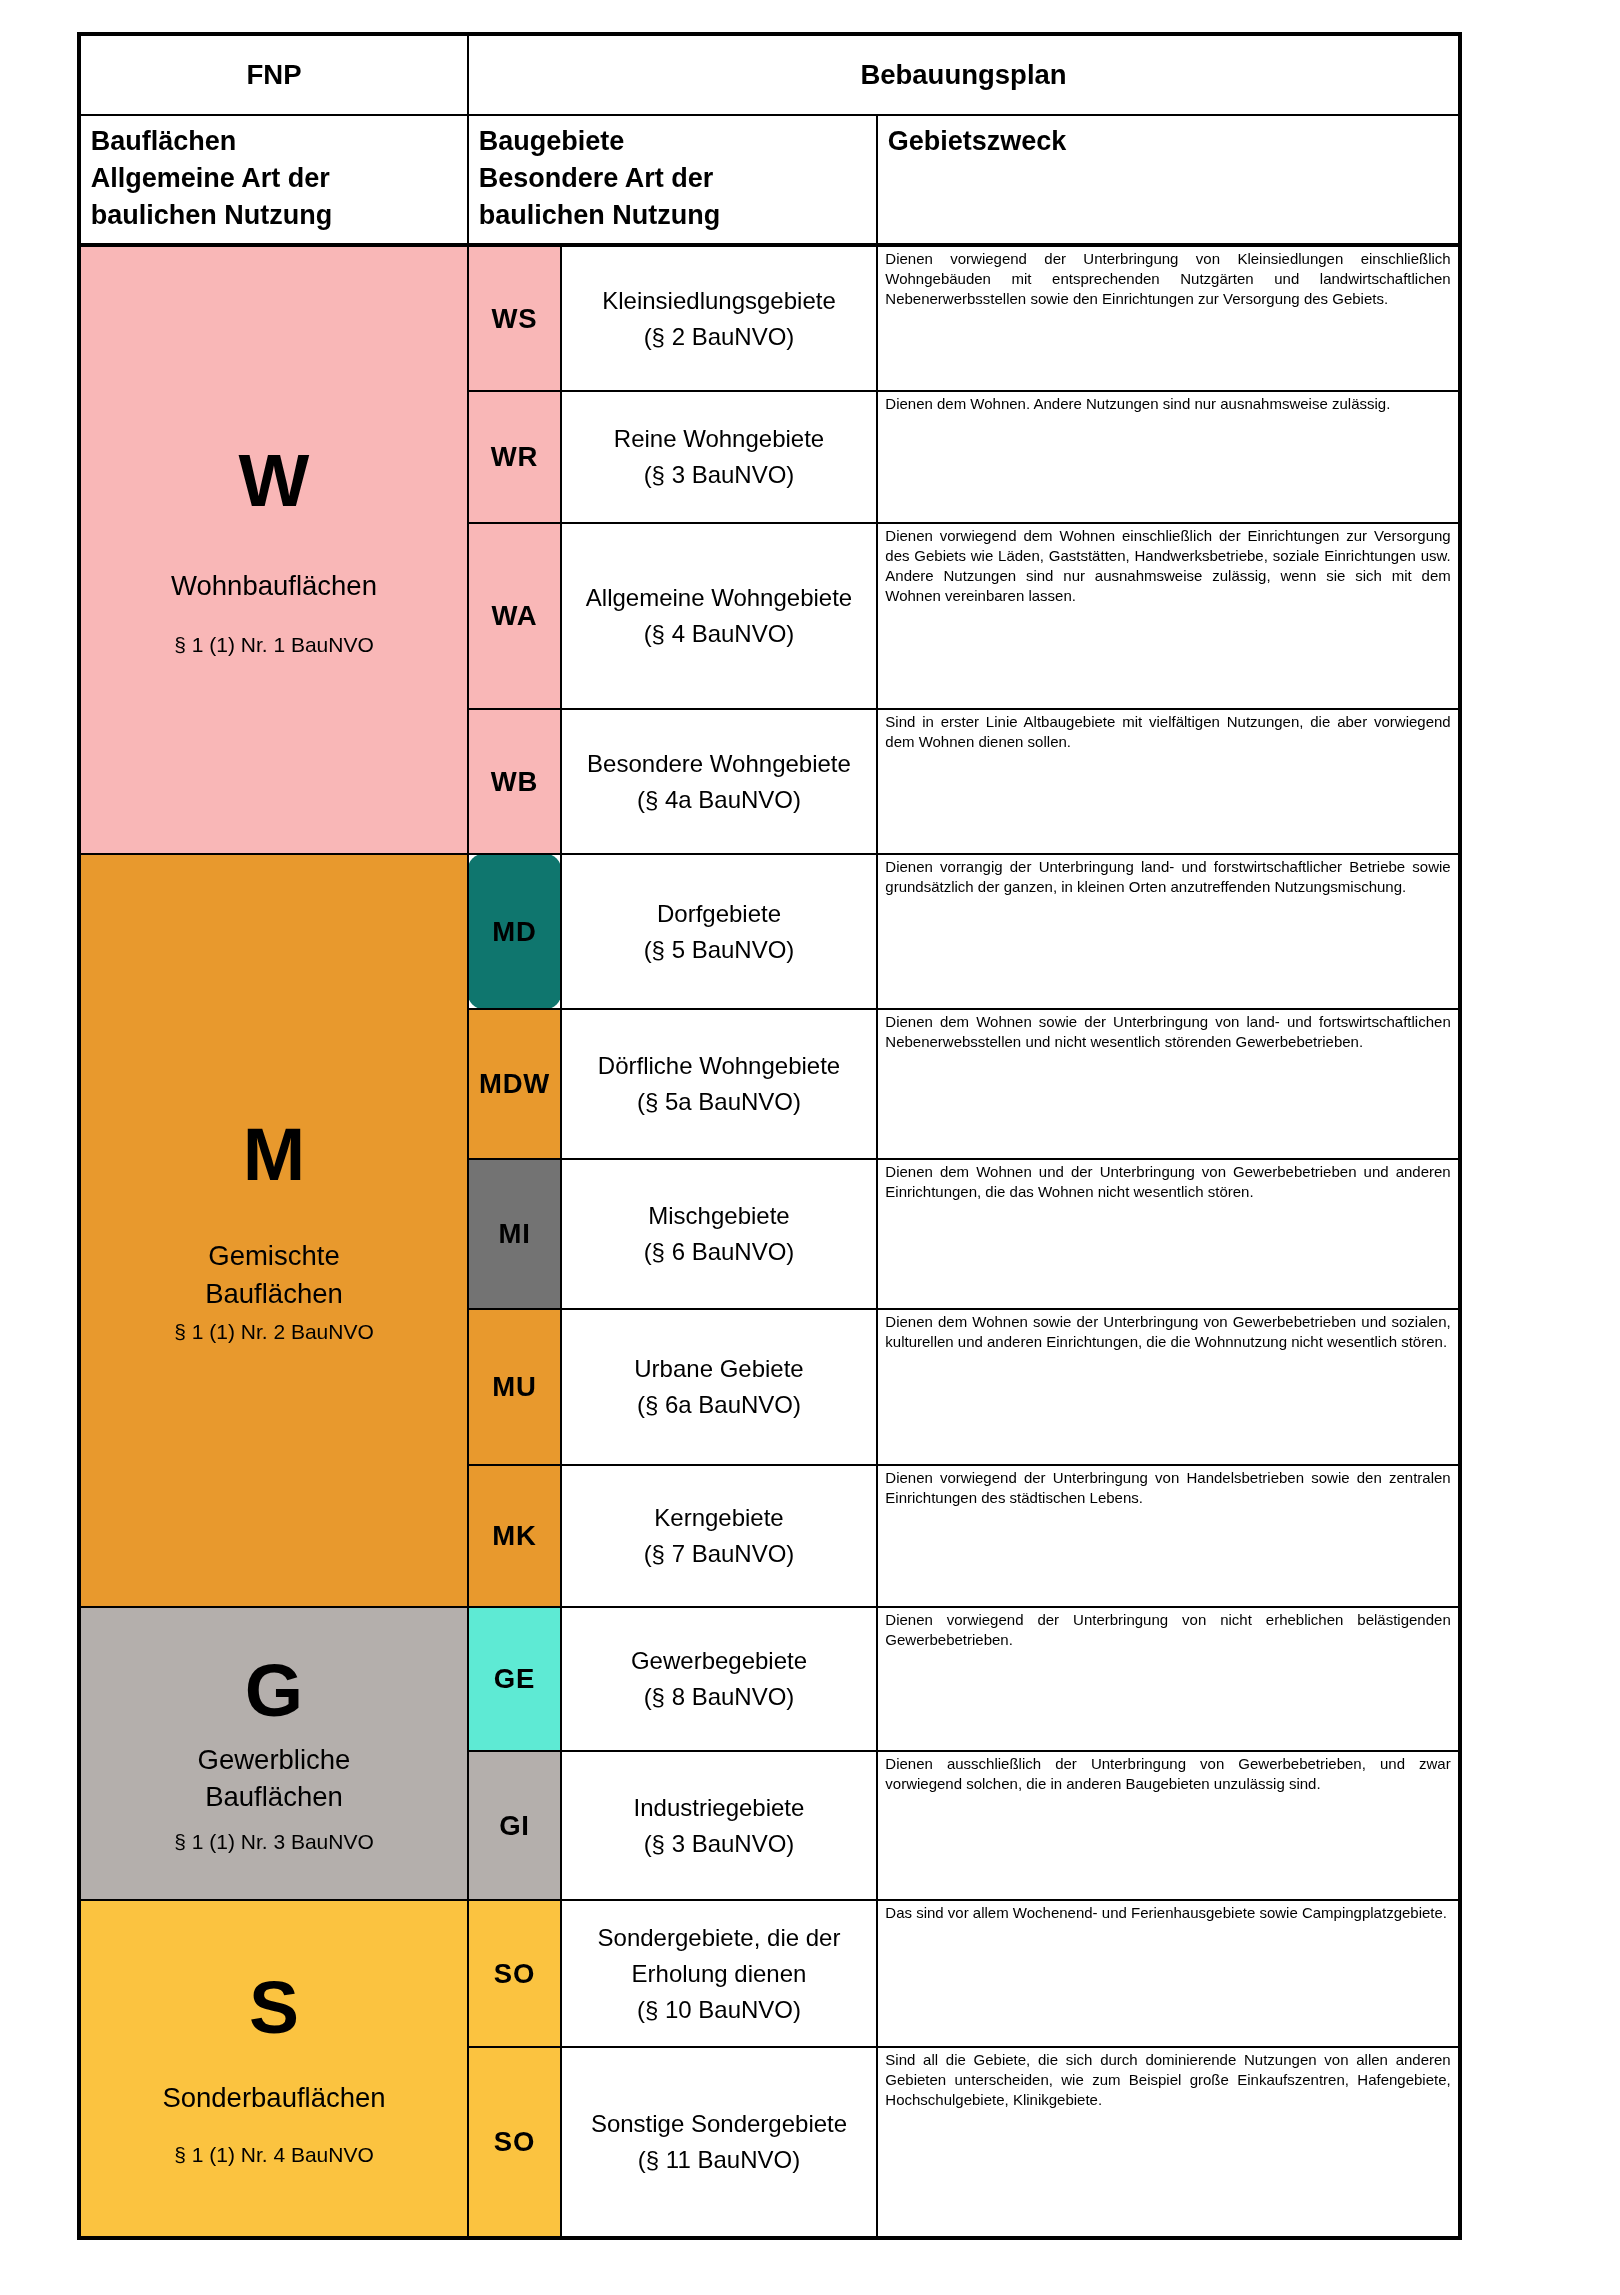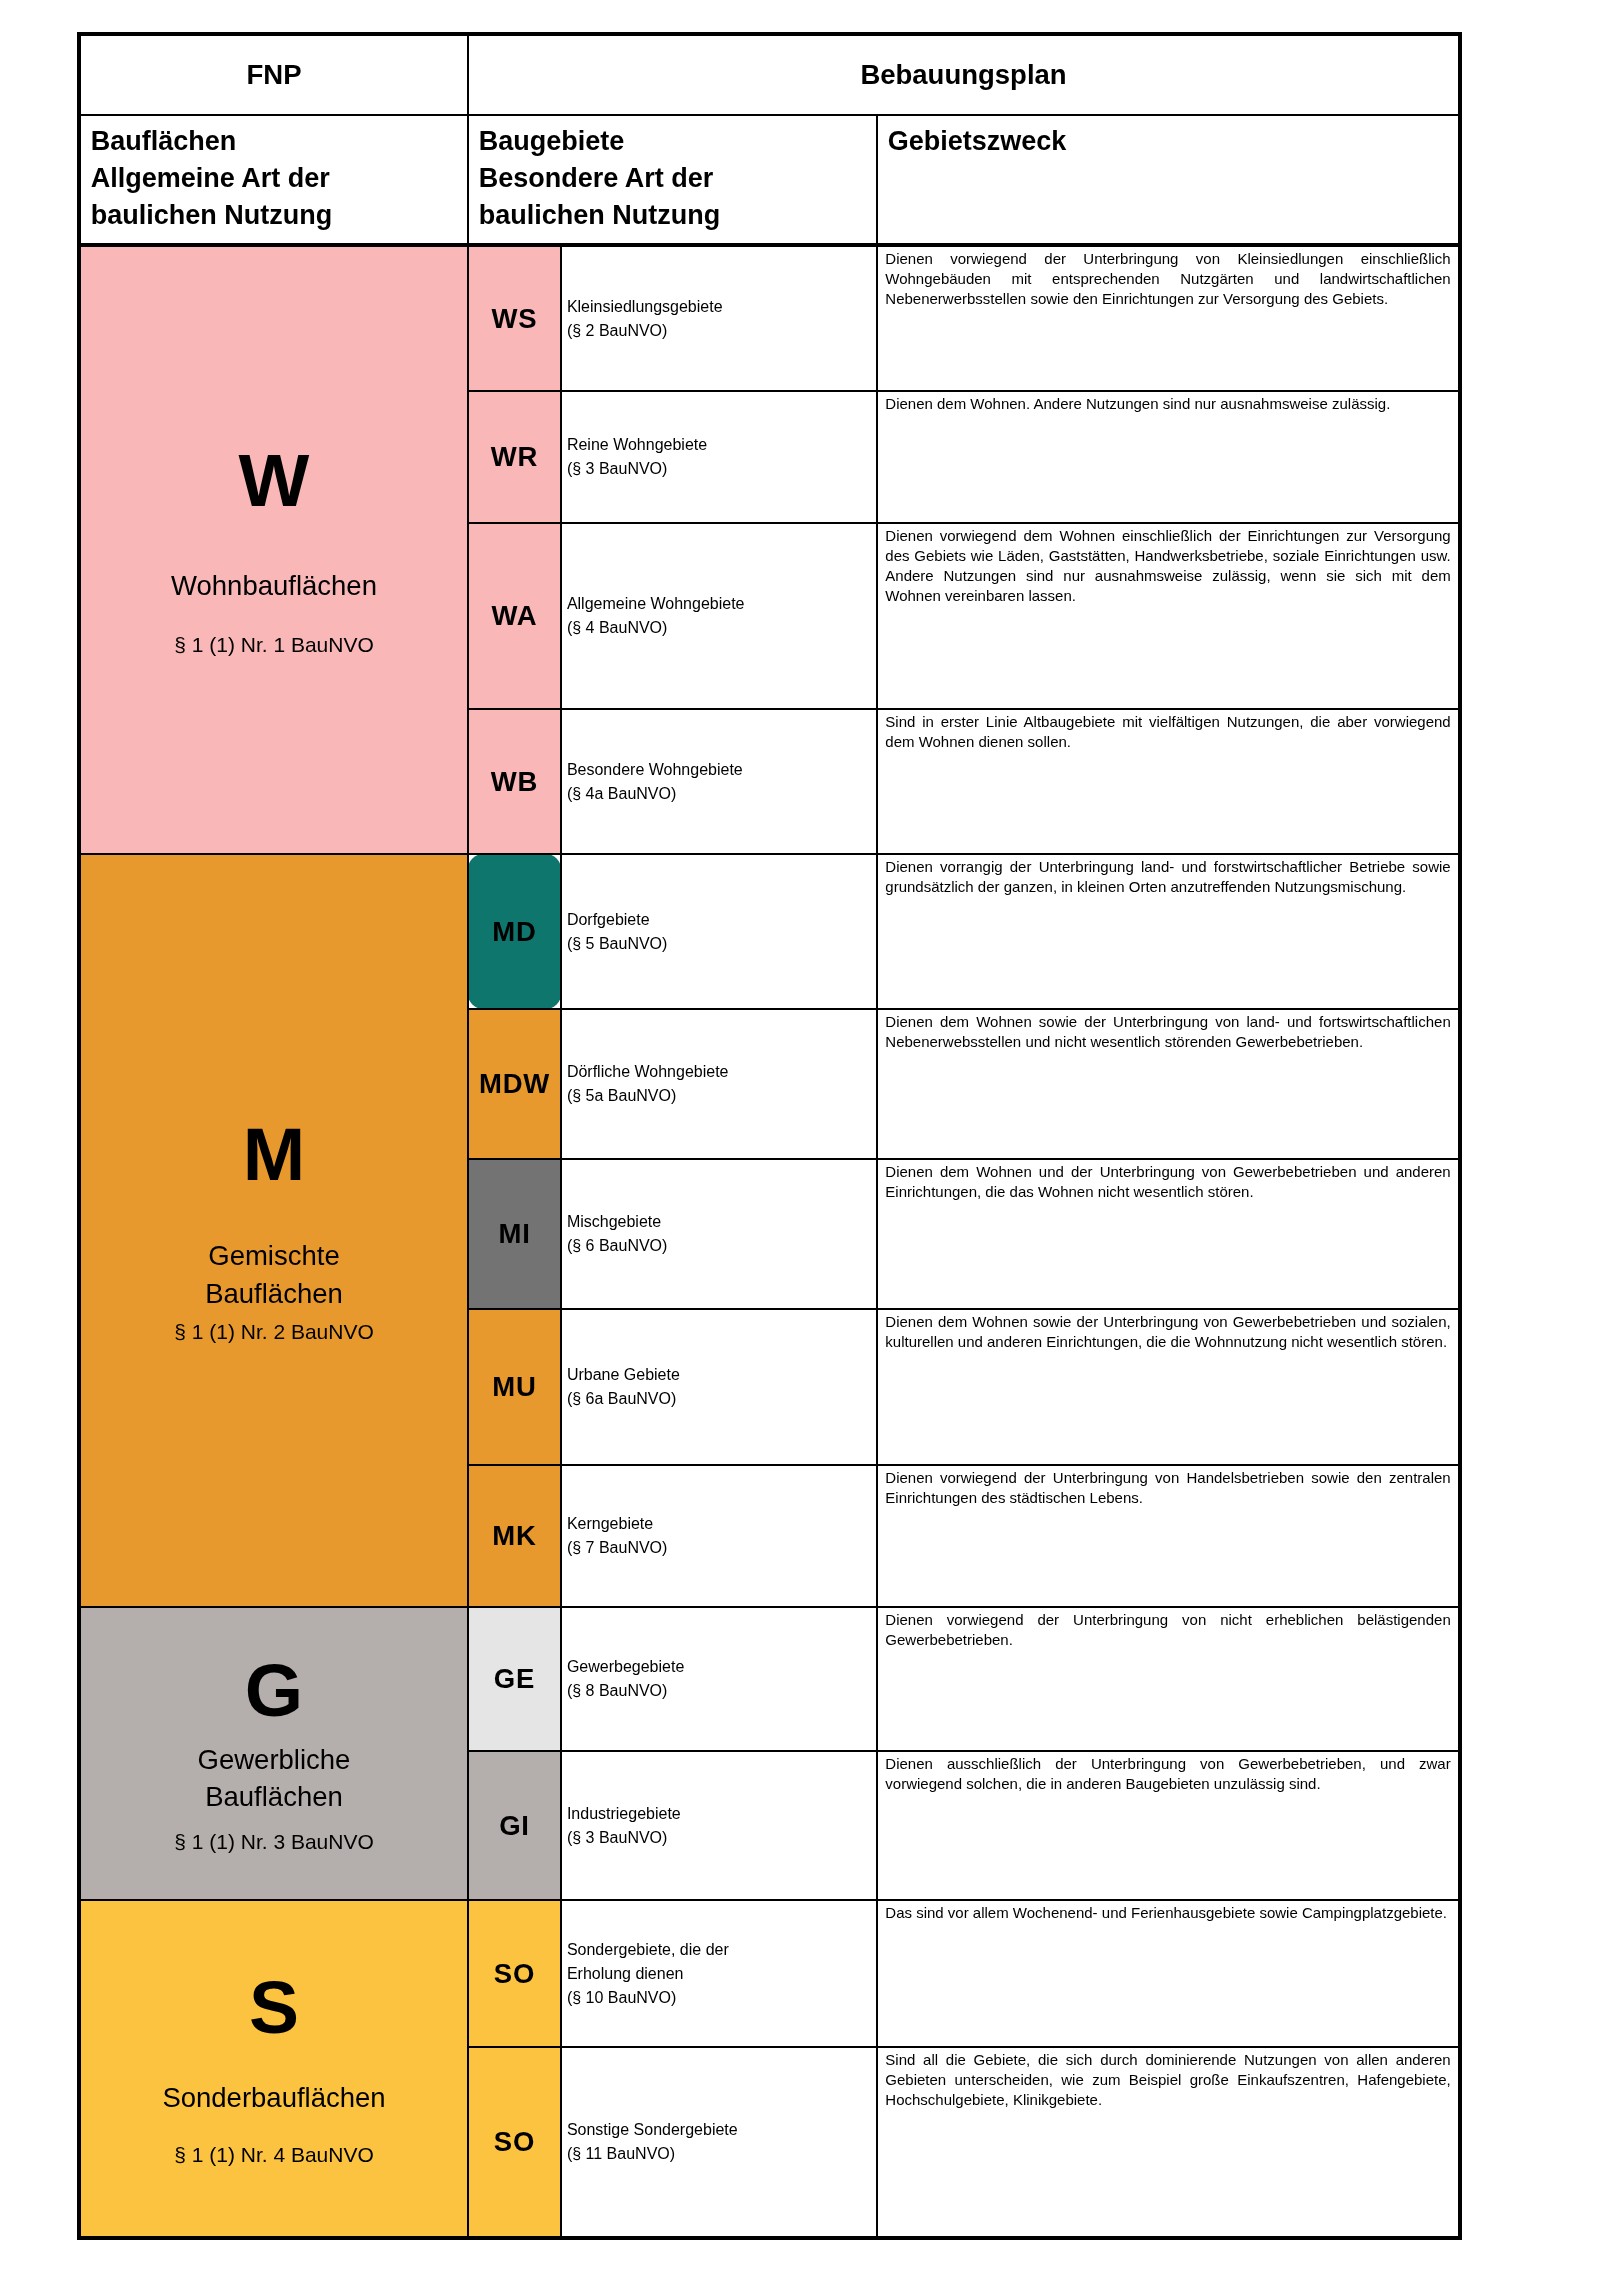--- a/index.html
+++ b/index.html
@@ -13,21 +13,21 @@
   }
   td{border:2.4px solid #000;padding:0;vertical-align:middle;overflow:hidden}
   
   tr.h1 td{font-weight:bold;font-size:27.5px;text-align:center;vertical-align:middle}
   tr.h2 td{
     font-weight:bold;font-size:27px;text-align:left;vertical-align:top;
     padding:6.5px 9.7px;white-space:pre-line;line-height:1.38;border-bottom-width:4px;
   }
   
   td.code{font-weight:bold;font-size:27.5px;text-align:center;letter-spacing:0.8px}
-  td.name{font-size:16px;text-align:left;white-space:pre-line;line-height:1.5;padding:3.2px 4.9px}
+  td.name{font-size:24px;text-align:center;white-space:pre-line;line-height:1.5;padding:3.2px 4.9px}
   td.zweck{
     font-size:15px;line-height:1.32;text-align:justify;vertical-align:top;
     padding:2.4px 7.3px 4px 7.3px;
   }
   
   td.grp{text-align:center}
   .grp-letter{font-weight:bold;font-size:75px;line-height:1}
   .grp-label{font-size:27.5px;line-height:1.35;white-space:pre-line}
   .grp-ref{font-size:21px}
   .g-w .grp-letter{margin-bottom:49px}
@@ -133,21 +133,21 @@
       <td class="zweck">Dienen vorwiegend der Unterbringung von Handelsbetrieben sowie den zentralen Einrichtungen des städtischen Lebens.</td>
     </tr>
 
     <tr style="height:144px">
       <td class="grp g-g" rowspan="2" style="background-color: rgb(180, 175, 172);">
         <div class="grp-letter">G</div>
         <div class="grp-label">Gewerbliche
 Bauflächen</div>
         <div class="grp-ref">§ 1 (1) Nr. 3 BauNVO</div>
       </td>
-      <td class="code" style="background-color: #e5e5e5;">GE</td>
+      <td class="code" style="background-color: #5eead4;">GE</td>
       <td class="name">Gewerbegebiete
 (§ 8 BauNVO)</td>
       <td class="zweck">Dienen vorwiegend der Unterbringung von nicht erheblichen belästigenden Gewerbebetrieben.</td>
     </tr>
     <tr style="height:149px">
       <td class="code" style="background-color: rgb(180, 175, 172);">GI</td>
       <td class="name">Industriegebiete
 (§ 3 BauNVO)</td>
       <td class="zweck">Dienen ausschließlich der Unterbringung von Gewerbebetrieben, und zwar vorwiegend solchen, die in anderen Baugebieten unzulässig sind.</td>
     </tr>

